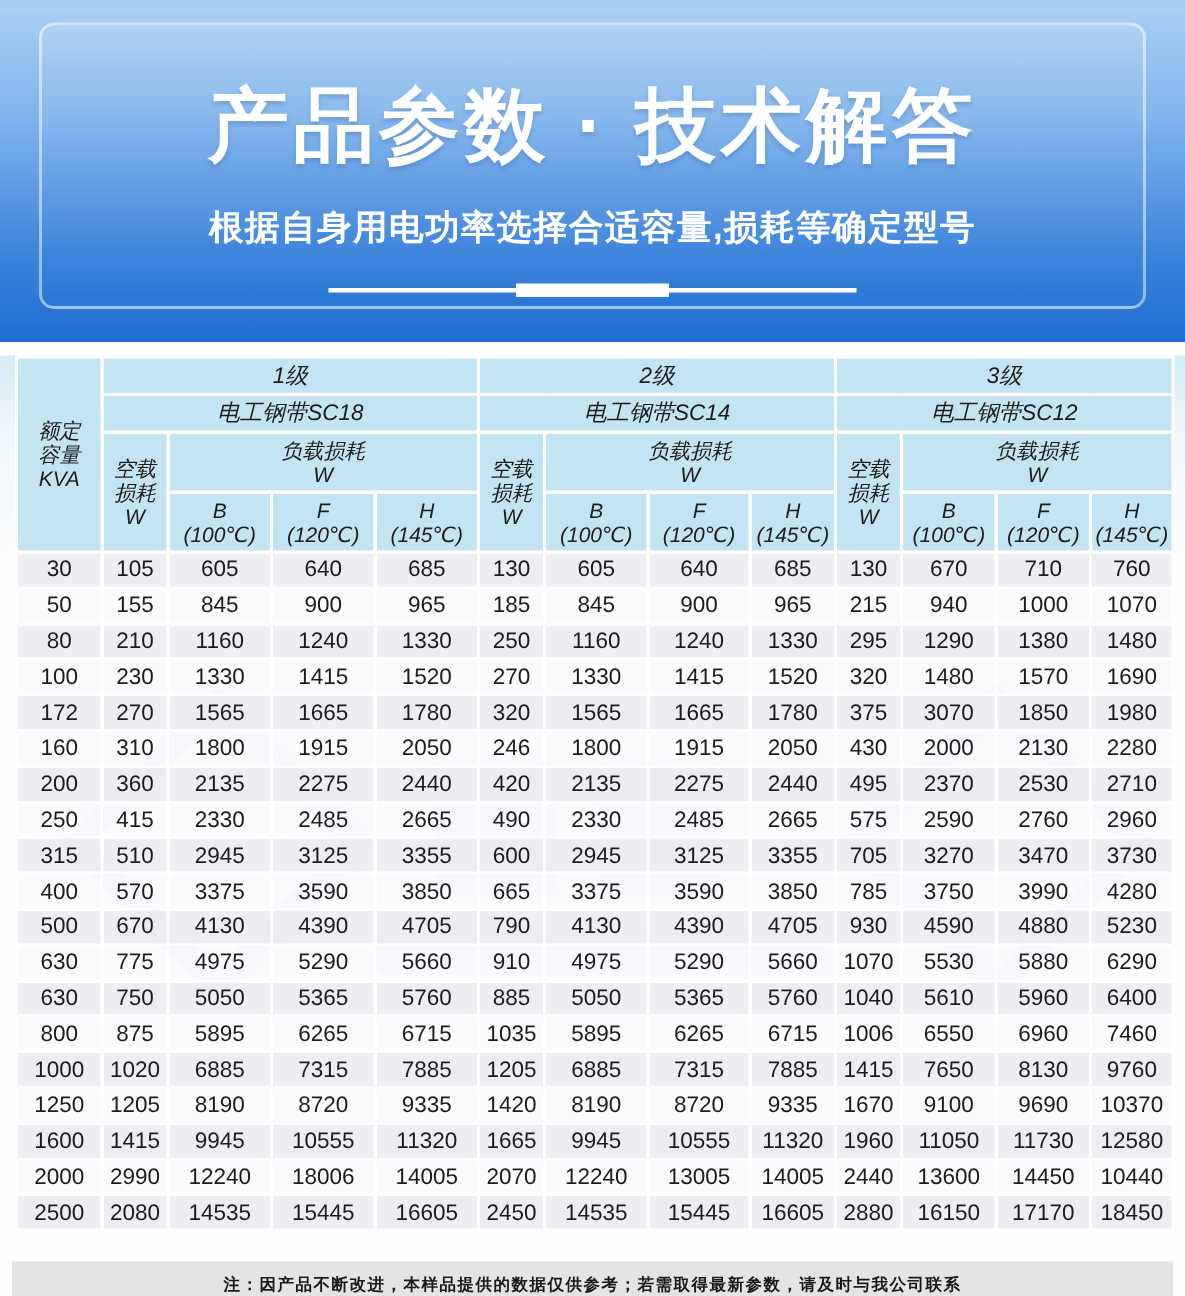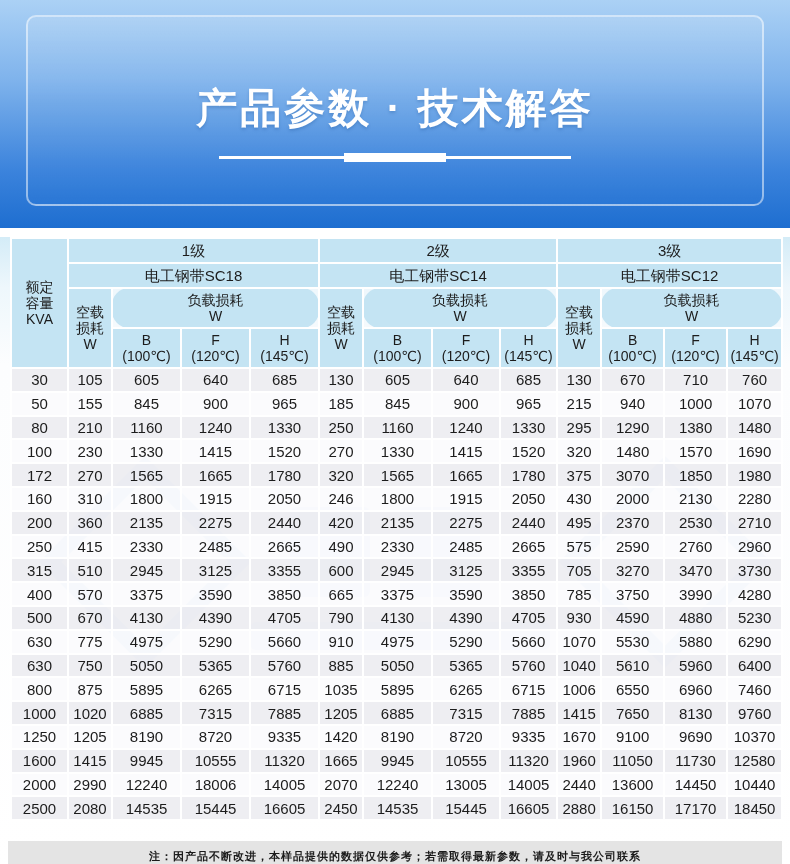--- a/index.html
+++ b/index.html
@@ -7,21 +7,21 @@
   .page { width:790px; height:864px; overflow:hidden; position:relative; }
 
   
   .banner { position:relative; height:228px;
     background:linear-gradient(180deg,#abd1f5 0%, #7fb3ec 35%, #3b83dc 75%, #1e6ed0 100%); }
   .banner-panel { position:absolute; top:15px; left:26px; right:26px; bottom:22px;
     border:2px solid rgba(255,255,255,.5); border-radius:10px;
     background:linear-gradient(180deg, rgba(255,255,255,.14) 0%, rgba(255,255,255,.04) 45%, rgba(255,255,255,0) 100%); }
   .banner-content { position:absolute; top:0; left:0; right:0; height:100%;
     display:flex; flex-direction:column; align-items:center; justify-content:flex-start; }
-  .banner-title { margin-top:86px; color:#ffffff; font-size:41px; font-weight:900;
+  .banner-title { margin-top:55px; color:#ffffff; font-size:54px; font-weight:900;
     letter-spacing:3px; text-align:left; line-height:1.1;
     text-shadow:0 2px 3px rgba(20,70,140,.25); }
   .banner-subtitle { margin-top:22px; color:#ffffff; font-size:23px; font-weight:700;
     letter-spacing:1px; }
   .banner-divider { margin-top:22px; width:352px; display:flex; align-items:center; }
   .banner-divider .thin { flex:1; height:3px; background:#ffffff; }
   .banner-divider .thick { width:102px; height:9px; background:#ffffff; }
 
   
   .lower { position:relative; height:636px;
@@ -29,43 +29,44 @@
 
   .watermark { position:absolute; pointer-events:none; }
   .wm-diamond { width:150px; height:150px; border:16px solid rgba(168,205,240,.30); transform:rotate(45deg); }
   .wm-block { background:rgba(190,218,244,.28); border-radius:6px; }
 
   
   table.spec { position:relative; z-index:1; margin:9px auto 0 10px; width:771px;
     border-collapse:collapse; table-layout:fixed; }
   table.spec th, table.spec td { border:2px solid #ffffff; text-align:center;
     vertical-align:middle; color:#1c1c1c; overflow:hidden; }
-  table.spec thead th { background:#c4e4f3; font-weight:400; font-size:15px; line-height:1.15; }
+  table.spec thead th { background:#c4e4f3; font-weight:400; font-size:15px; line-height:1.15;font-style:italic; }
   table.spec thead tr.h1 th, table.spec thead tr.h2 th { height:25px; }
-  table.spec thead tr.h3 th.load { height:40px;border-radius:17px; }
+  table.spec thead tr.h3 th.load { height:40px; }
   table.spec thead tr.h4 th { height:40px; font-size:14px; }
   table.spec thead th .sub { display:block; font-size:14px; }
   table.spec tbody td { font-size:15px; height:23.8px; padding:0; }
   table.spec tbody tr:nth-child(odd)  td { background:rgba(236,236,240,.88); }
   table.spec tbody tr:nth-child(even) td { background:rgba(250,250,252,.82); }
 
   
   .note { position:absolute; left:8px; right:8px; bottom:2px; height:30px;
     background:#e4e4e4; display:flex; align-items:center; justify-content:center; }
   .note span { font-size:11px; font-weight:700; color:#1a1a1a; letter-spacing:1px; }
 </style>
 </head>
 <body>
 
 <div class="page">
 
   <div class="banner">
     <div class="banner-panel"></div>
     <div class="banner-content">
       <div class="banner-title">产品参数 · 技术解答</div>
+      <div class="banner-subtitle">根据自身用电功率选择合适容量,损耗等确定型号</div>
       <div class="banner-divider">
         <div class="thin"></div>
         <div class="thick"></div>
         <div class="thin"></div>
       </div>
     </div>
   </div>
 
   <div class="lower">
 

